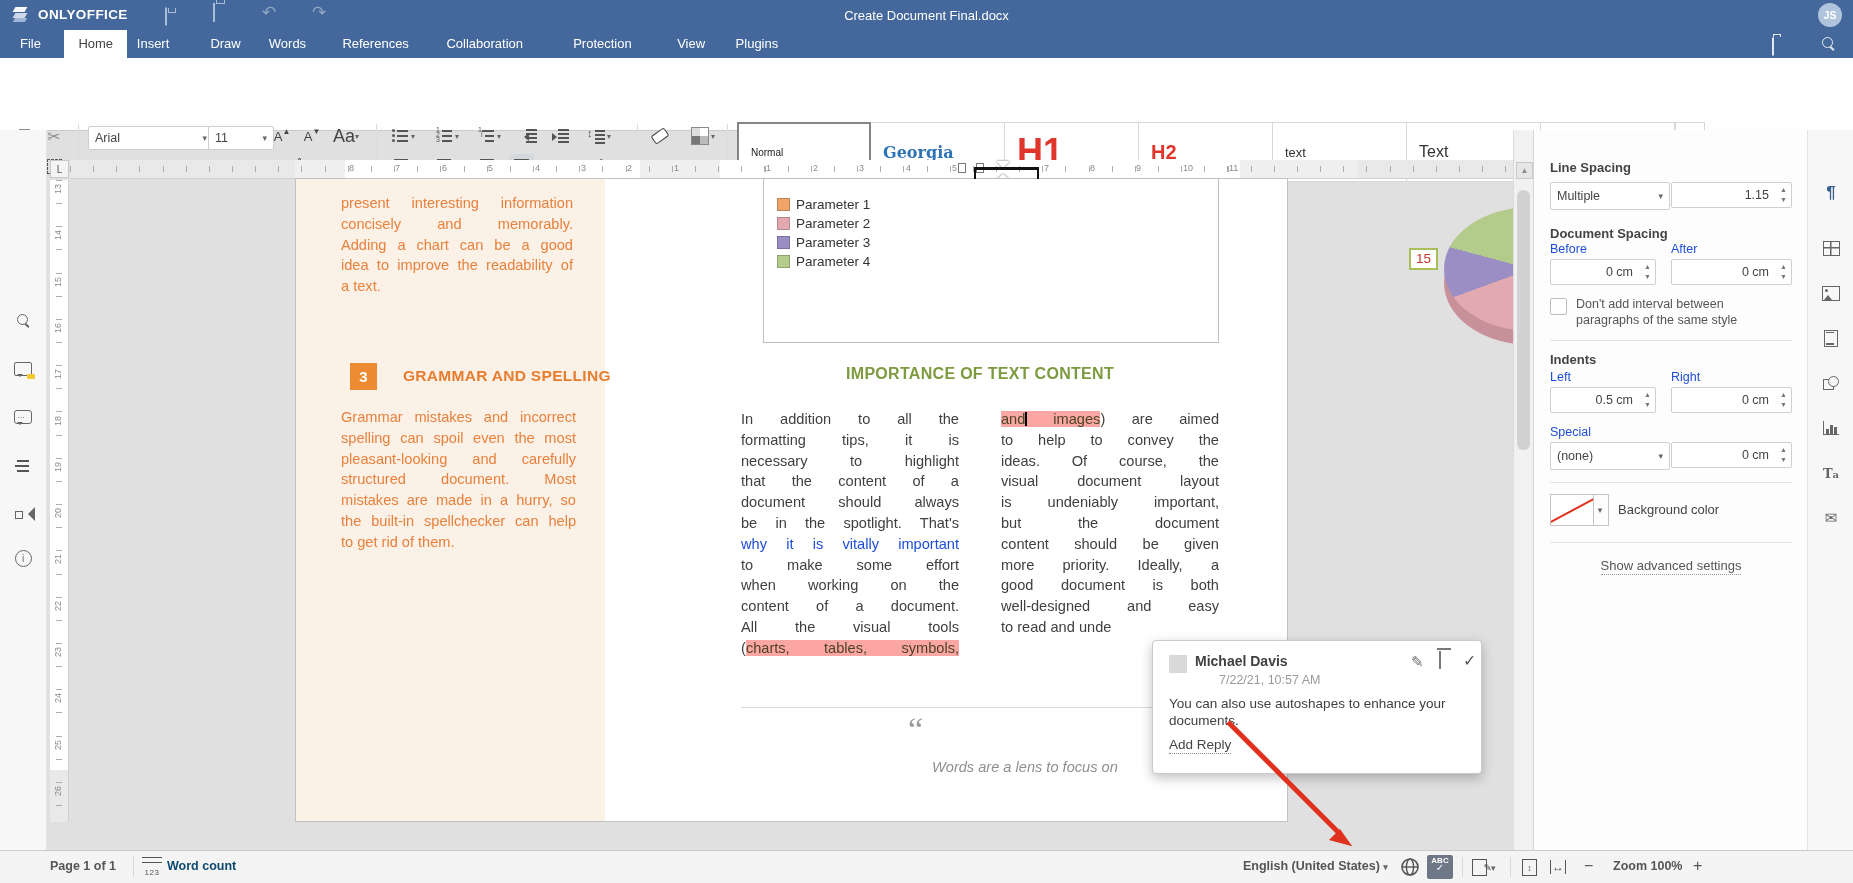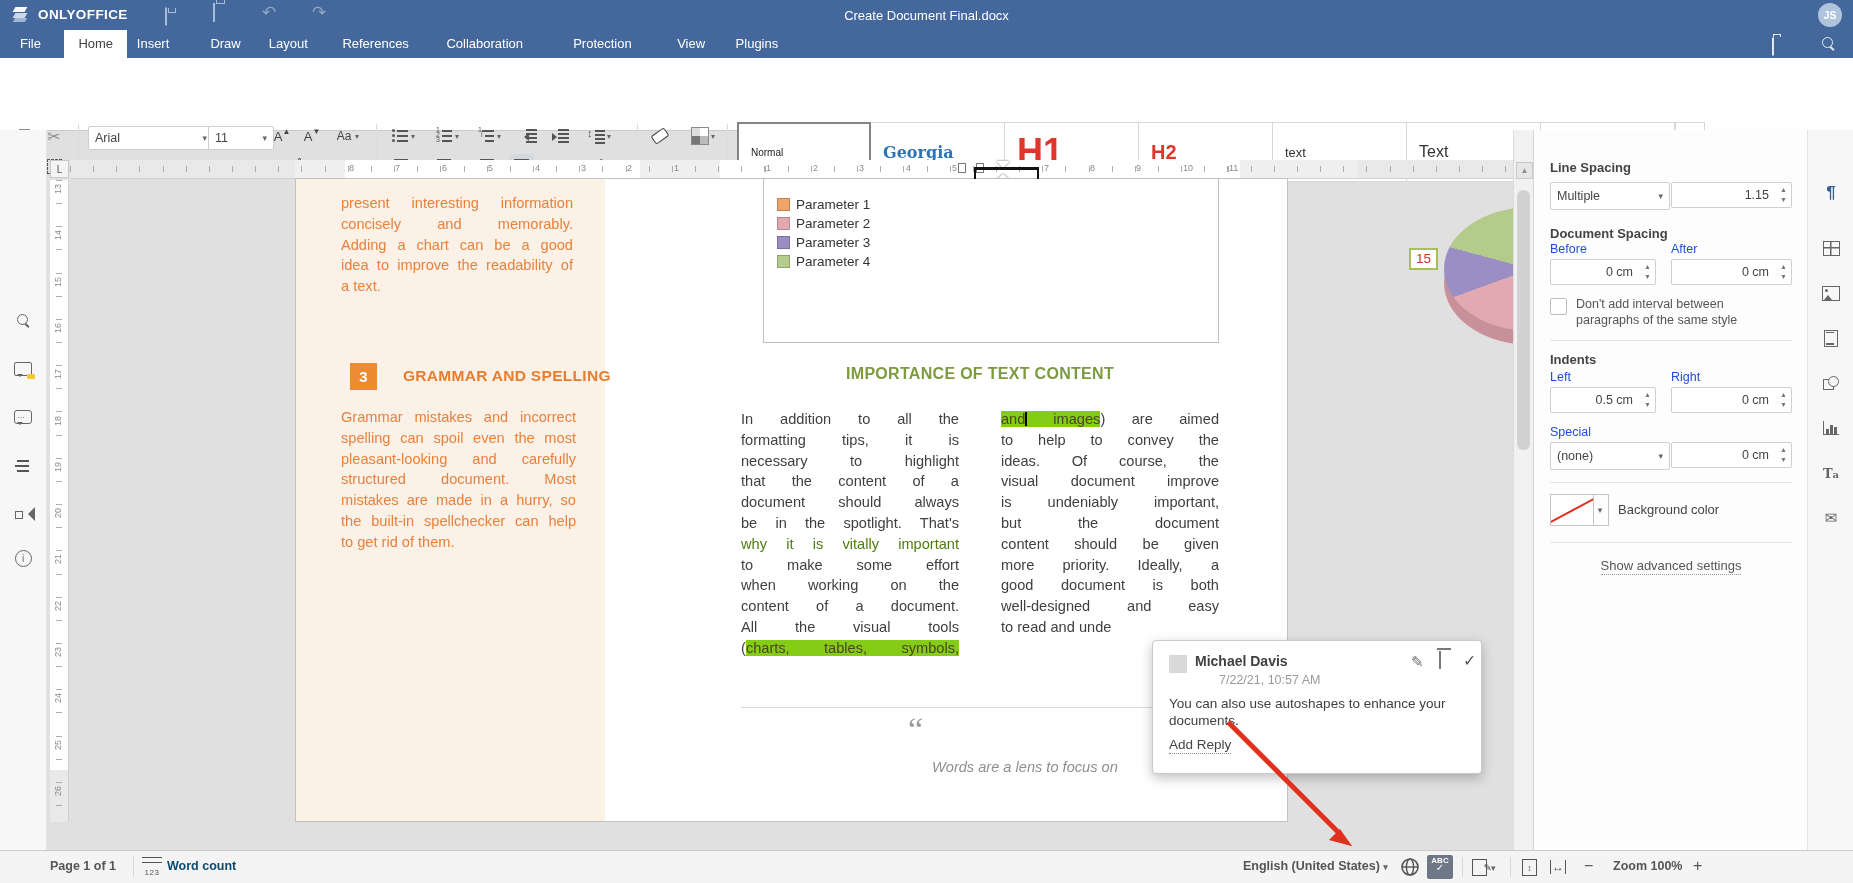--- a/index.html
+++ b/index.html
@@ -26,21 +26,21 @@
   .vruler{position:absolute;left:50px;top:180px;width:18px;height:642px;background:#E9E9E9;border-right:1px solid #CFCFCF;}
   .rulnum{position:absolute;font-size:9px;color:#8A8A8A;}
   .ticksh{position:absolute;top:6px;height:6px;background:repeating-linear-gradient(90deg,#ADADAD 0 1px,transparent 1px 23.15px);}
   .ticksv{position:absolute;left:6px;width:6px;background:repeating-linear-gradient(180deg,#ADADAD 0 1px,transparent 1px 23.15px);}
   .corner{position:absolute;left:50px;top:160px;width:19px;height:18px;background:#F4F4F4;border:1px solid #C8C8C8;box-sizing:border-box;font-size:10px;color:#555;display:flex;align-items:center;justify-content:center;}
   
   .page{position:absolute;left:295px;top:178px;width:993px;height:644px;background:#fff;border:1px solid #C2C2C2;box-sizing:border-box;}
   .band{position:absolute;left:0;top:0;width:309px;height:642px;background:#FBF1E7;}
   .docline{font-size:14.6px;line-height:20.8px;color:#E8813C;}
   .j{text-align:justify;text-align-last:justify;}
-  .hl{background:#84cc16;color:#4c4420;}
+  .hl{background:#fca5a5;color:#4c4420;}
   .caret{display:inline-block;width:1.5px;height:14px;background:#000;vertical-align:-2px;}
   .chartframe{position:absolute;left:467px;top:-1px;width:456px;height:165px;background:#fff;border:1px solid #BFBFBF;box-sizing:border-box;}
   .legend-item{display:flex;align-items:center;height:19px;font-size:13.5px;color:#333;}
   .legend-sw{width:11px;height:11px;margin-right:6px;border:1px solid rgba(0,0,0,.2);}
   .pielabel{position:absolute;background:#fff;font-size:13.5px;color:#C0392B;padding:0 5px;line-height:18px;}
   .quotei{font-style:italic;color:#8E8E8E;margin-top:24px;}
   
   .popup{position:absolute;left:1152px;top:640px;width:328px;height:132px;background:#fff;border:1px solid #C9C9C9;border-radius:4px;box-shadow:0 4px 12px rgba(0,0,0,.25);z-index:50;}
   
   .panel{position:absolute;left:1533px;top:130px;width:274px;height:720px;background:#FDFDFD;border-left:1px solid #D6D6D6;box-sizing:border-box;color:#444;}
@@ -100,21 +100,21 @@
     </div>
     <div class="abs" style="left:1818px;top:3px;width:24px;height:24px;border-radius:50%;background:#AFC4DC;display:flex;align-items:center;justify-content:center;font-size:10.5px;color:#fff;font-weight:bold;">JS</div>
   </div>
 
   <div class="tabbar">
     <div id="tabs">
         <div class="tab" style="left: 6px;">File</div>
         <div class="tab active" style="left: 64.4px;">Home</div>
         <div class="tab" style="left: 122.8px;">Insert</div>
         <div class="tab" style="left: 196.4px;">Draw</div>
-        <div class="tab" style="left: 254.8px;">Layout</div>
+        <div class="tab" style="left: 254.8px;">Words</div>
         <div class="tab" style="left: 328.4px;">References</div>
         <div class="tab" style="left: 432.4px;">Collaboration</div>
         <div class="tab" style="left: 559.2px;">Protection</div>
         <div class="tab" style="left: 663.2px;">View</div>
         <div class="tab" style="left: 721.6px;">Plugins</div>
       </div>
     <div class="abs" style="left:1772px;top:8px;"><span class="folder"></span></div>
     <div class="abs" style="left:1822px;top:7px;color:rgba(255,255,255,.85);"><span class="mag"></span></div>
   </div>
 
@@ -166,21 +166,21 @@
           </span>
         </div>
         <div style="position: absolute; left: 300px; top: 66px; display: flex; align-items: center; height: 24px; padding: 0px 2px;">
           <span style="display: flex; align-items: center; justify-content: center; width: 20px; height: 20px;">
             <span style="font-size:13px;color:#444;">A</span>
             <i style="position:relative;top:-5px;font-size:8px;color:#444;font-style:normal;">▼</i>
           </span>
         </div>
         <div style="position: absolute; left: 332px; top: 66px; display: flex; align-items: center; height: 24px; padding: 0px 2px;">
           <span style="display: flex; align-items: center; justify-content: center; width: 20px; height: 20px;">
-            <span style="font-size:12px;color:#444;">Aa</span>
+            <span style="font-size:18px;color:#444;">Aa</span>
           </span>
           <span style="font-size: 8px; color: rgb(102, 102, 102); margin-left: 1px;">▾</span>
         </div>
         <div style="position: absolute; left: 88px; top: 96px; display: flex; align-items: center; height: 24px; padding: 0px 2px;">
           <span style="display: flex; align-items: center; justify-content: center; width: 20px; height: 20px;">
             <b style="font-size:14px;color:#444;">B</b>
           </span>
         </div>
         <div style="position: absolute; left: 115px; top: 96px; display: flex; align-items: center; height: 24px; padding: 0px 2px;">
           <span style="display: flex; align-items: center; justify-content: center; width: 20px; height: 20px;">
@@ -558,32 +558,32 @@
 
     <div class="abs" style="left:445px;top:186px;width:478px;text-align:center;font-size:16px;font-weight:bold;color:#7C9A3E;letter-spacing:.3px;">IMPORTANCE OF TEXT CONTENT</div>
 
     <div class="abs" style="left:445px;top:230px;width:218px;" id="col1P">
         <div class="docline j" style="color: rgb(63, 63, 63);">In addition to all the</div>
         <div class="docline j" style="color: rgb(63, 63, 63);">formatting tips, it is</div>
         <div class="docline j" style="color: rgb(63, 63, 63);">necessary to highlight</div>
         <div class="docline j" style="color: rgb(63, 63, 63);">that the content of a</div>
         <div class="docline j" style="color: rgb(63, 63, 63);">document should always</div>
         <div class="docline j" style="color: rgb(63, 63, 63);">be in the spotlight. That's</div>
-        <div class="docline j" style="color: #4d7c0f;">why it is vitally important</div>
+        <div class="docline j" style="color: #1d4ed8;">why it is vitally important</div>
         <div class="docline j" style="color: rgb(63, 63, 63);">to make some effort</div>
         <div class="docline j" style="color: rgb(63, 63, 63);">when working on the</div>
         <div class="docline j" style="color: rgb(63, 63, 63);">content of a document.</div>
         <div class="docline j" style="color: rgb(63, 63, 63);">All the visual tools</div>
         <div class="docline j" style="color: rgb(63, 63, 63);">(<span class="hl">charts, tables, symbols,</span></div>
       </div>
     <div class="abs" style="left:705px;top:230px;width:218px;" id="col2P">
         <div class="docline j" style="color: rgb(63, 63, 63);"><span class="hl">and<span class="caret"></span> images</span>) are aimed</div>
         <div class="docline j" style="color: rgb(63, 63, 63);">to help to convey the</div>
         <div class="docline j" style="color: rgb(63, 63, 63);">ideas. Of course, the</div>
-        <div class="docline j" style="color: rgb(63, 63, 63);">visual document improve</div>
+        <div class="docline j" style="color: rgb(63, 63, 63);">visual document layout</div>
         <div class="docline j" style="color: rgb(63, 63, 63);">is undeniably important,</div>
         <div class="docline j" style="color: rgb(63, 63, 63);">but the document</div>
         <div class="docline j" style="color: rgb(63, 63, 63);">content should be given</div>
         <div class="docline j" style="color: rgb(63, 63, 63);">more priority. Ideally, a</div>
         <div class="docline j" style="color: rgb(63, 63, 63);">good document is both</div>
         <div class="docline j" style="color: rgb(63, 63, 63);">well-designed and easy</div>
         <div class="docline" style="color: rgb(63, 63, 63);">to read and unde</div>
       </div>
 
     <div class="abs" style="left:445px;top:528px;width:478px;height:1px;background:#DADADA;"></div>

